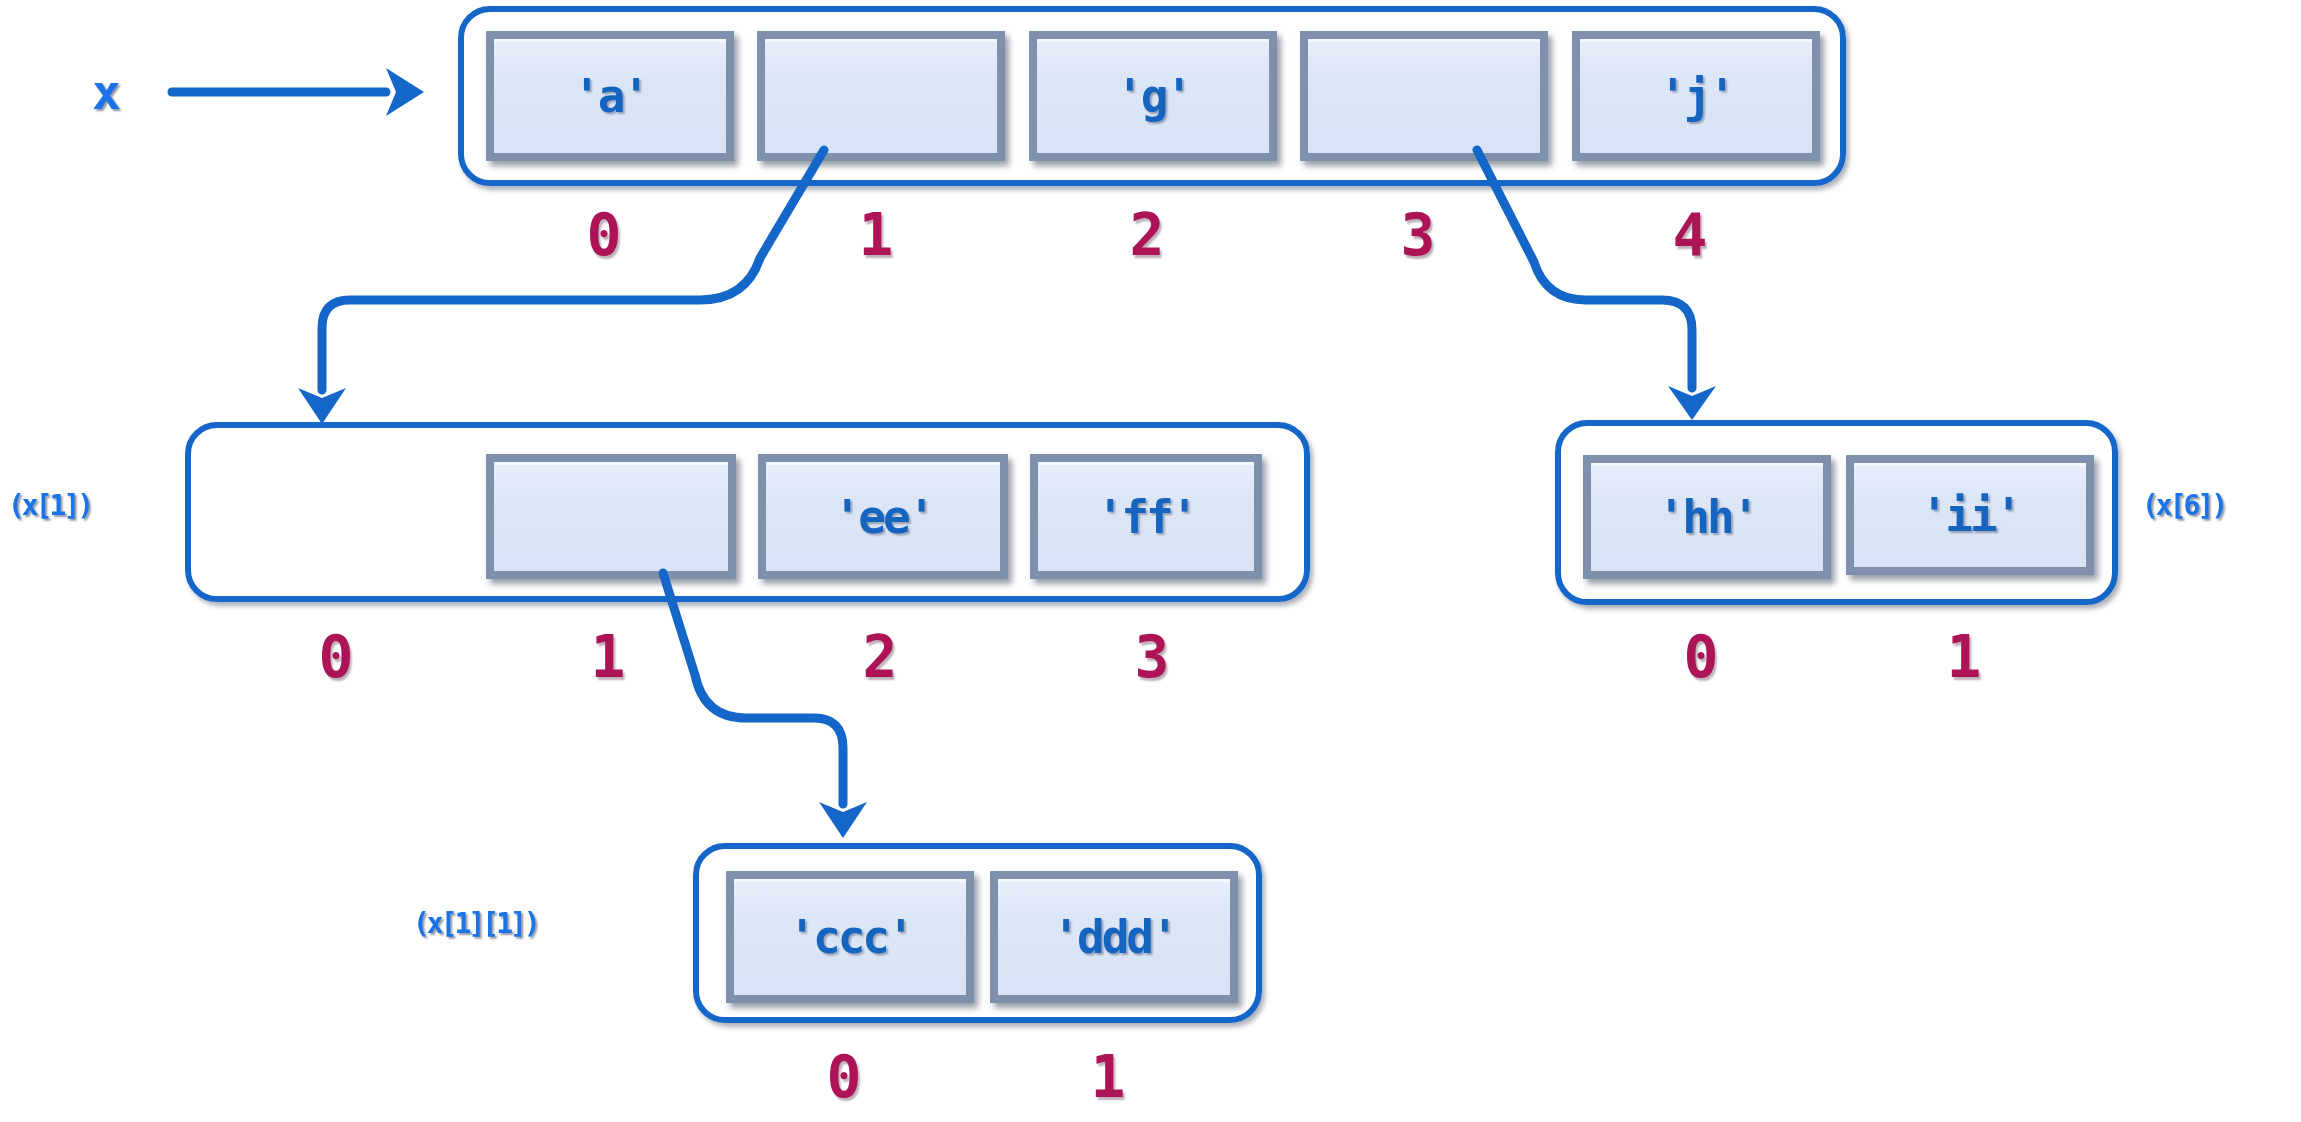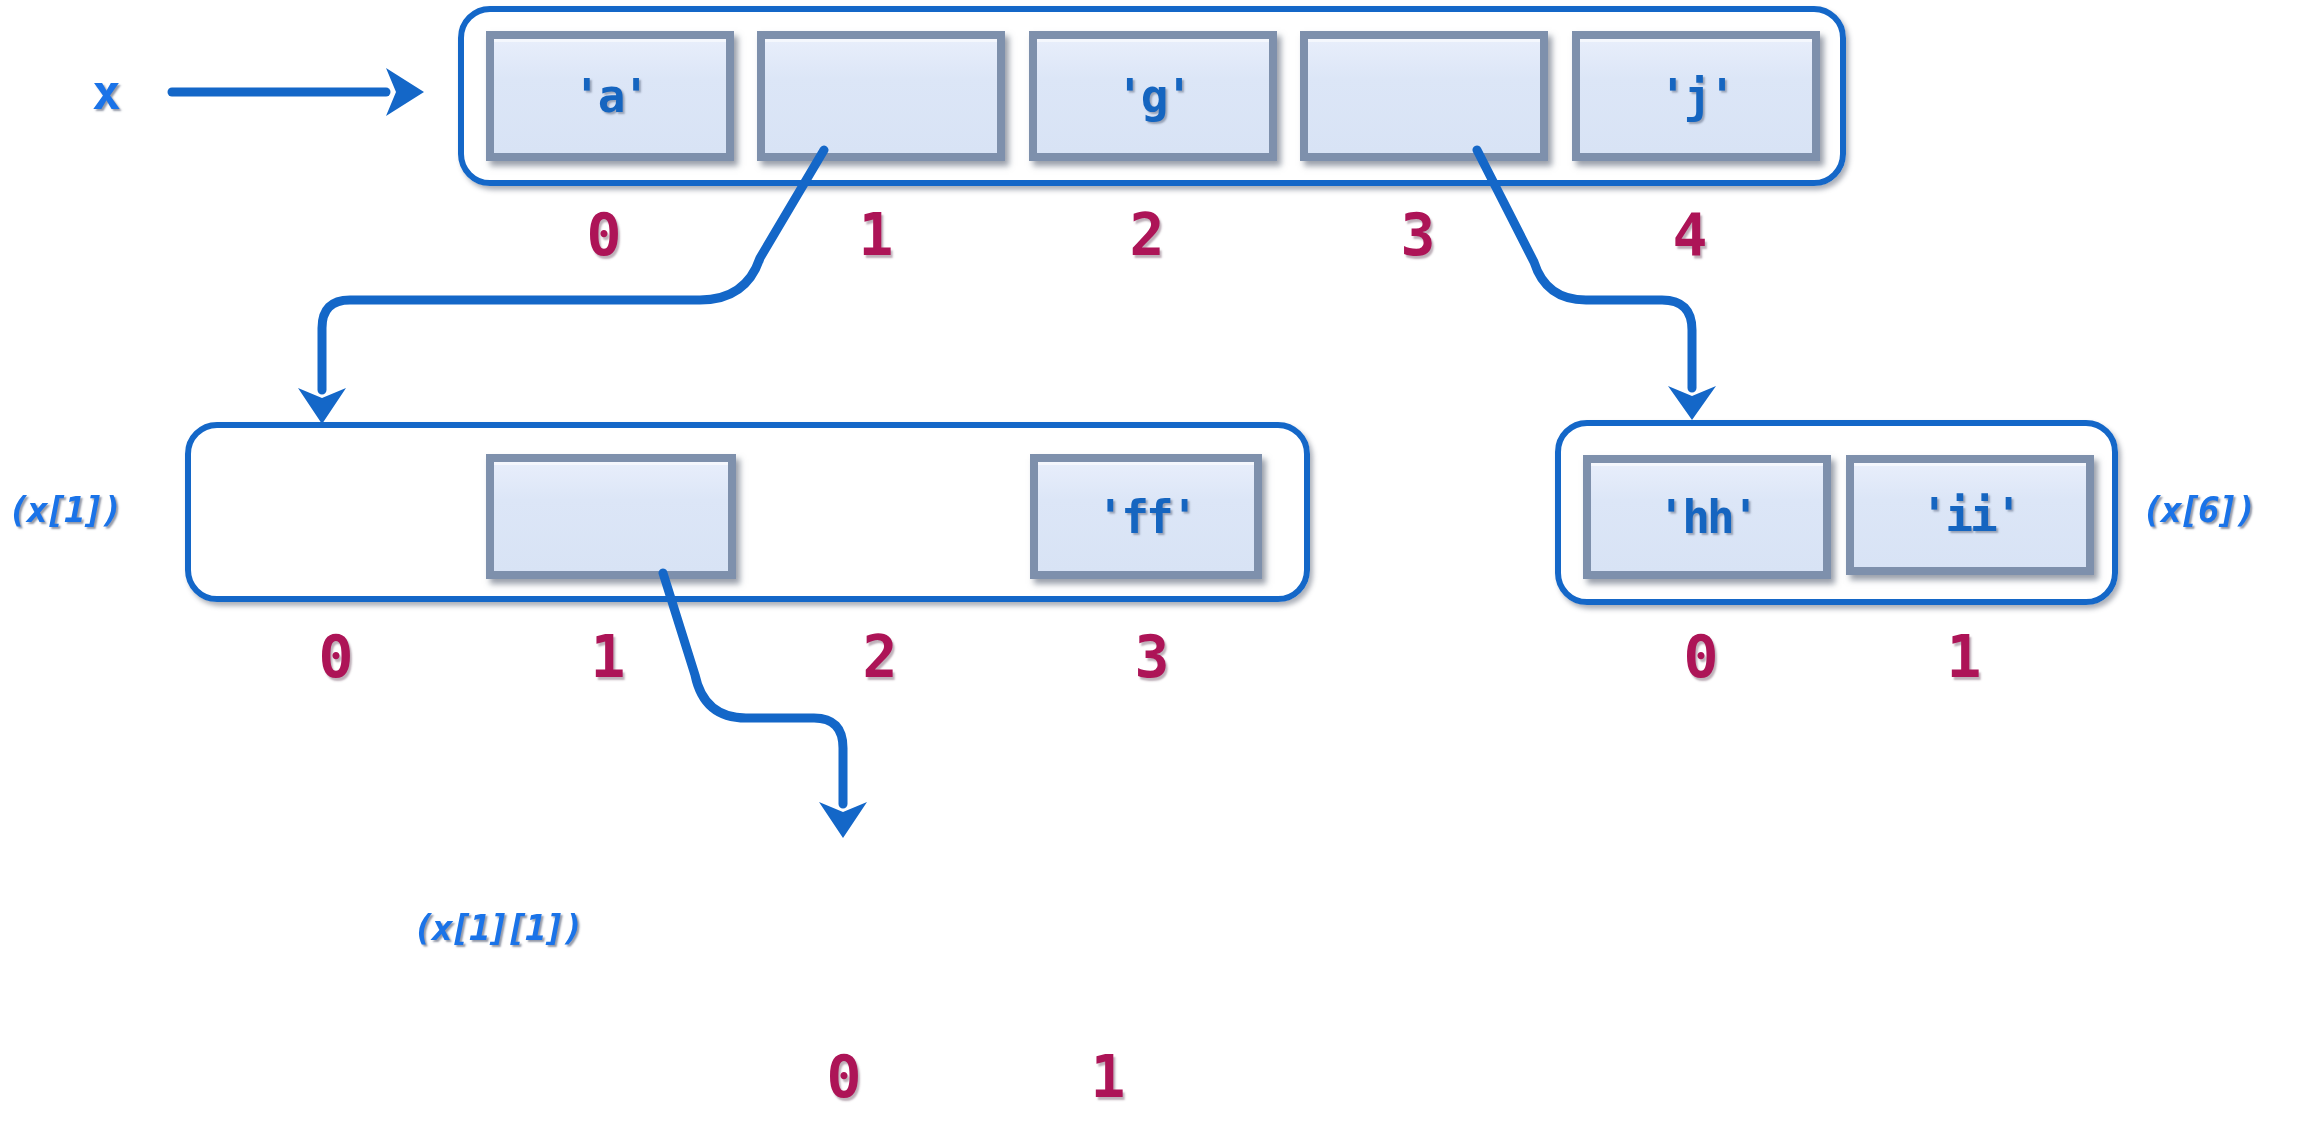--- a/index.html
+++ b/index.html
@@ -43,25 +43,24 @@
   }
   .idx{
     position:absolute;
     transform:translateX(-50%);
     font-size:58px;font-weight:bold;line-height:1;
     color:var(--index-color);
     text-shadow:2px 3px 2px rgba(110,80,100,.45);
   }
   .ref-label{
     position:absolute;
-    font-size:36px;font-weight:bold;letter-spacing:-3px;line-height:1;
+    font-size:28px;font-weight:bold;letter-spacing:-3px;line-height:1;
     color:var(--label-blue);
     text-shadow:2px 2px 2px rgba(60,70,95,.55);
     white-space:pre;
-    font-style:italic;
   }
   .var-label{
     position:absolute;
     font-size:48px;font-weight:bold;line-height:1;
     color:var(--label-blue);
     text-shadow:2px 2px 2px rgba(60,70,95,.55);
   }
   svg.arrows{position:absolute;left:0;top:0;z-index:6;}
   svg.arrows path{stroke:var(--blue-line);stroke-width:9;fill:none;stroke-linecap:round;stroke-linejoin:round;}
   svg.arrows polygon{fill:var(--blue-line);stroke:none;}
@@ -116,20 +115,23 @@
     <span class="idx" style="left:1147px;top:206px">2</span>
     <span class="idx" style="left:1418px;top:206px">3</span>
     <span class="idx" style="left:1690px;top:206px">4</span>
   </div>
 
   <span class="ref-label" style="left:8px;top:492px">(x[1])</span>
   <div class="list" style="left:185px;top:422px;width:1125px;height:180px">
     <div class="cell" style="left:295px;top:26px;width:250px;height:125px">
       <span class="cell-text"></span>
       </div>
+    <div class="cell" style="left:567px;top:26px;width:250px;height:125px">
+      <span class="cell-text">'ee'</span>
+      </div>
     <div class="cell" style="left:839px;top:26px;width:232px;height:125px">
       <span class="cell-text">'ff'</span>
       </div>
   </div>
   <div>
     <span class="idx" style="left:336px;top:628px">0</span>
     <span class="idx" style="left:608px;top:628px">1</span>
     <span class="idx" style="left:880px;top:628px">2</span>
     <span class="idx" style="left:1152px;top:628px">3</span>
   </div>
@@ -142,18 +144,26 @@
       <span class="cell-text">'ii'</span>
       </div>
   </div>
   <span class="ref-label" style="left:2142px;top:492px">(x[6])</span>
   <div>
     <span class="idx" style="left:1701px;top:628px">0</span>
     <span class="idx" style="left:1964px;top:628px">1</span>
   </div>
 
   <span class="ref-label" style="left:413px;top:910px">(x[1][1])</span>
+  <div class="list" style="left:693px;top:843px;width:569px;height:180px">
+    <div class="cell" style="left:27px;top:22px;width:248px;height:132px">
+      <span class="cell-text">'ccc'</span>
+      </div>
+    <div class="cell" style="left:291px;top:22px;width:248px;height:132px">
+      <span class="cell-text">'ddd'</span>
+      </div>
+  </div>
   <div>
     <span class="idx" style="left:844px;top:1048px">0</span>
     <span class="idx" style="left:1108px;top:1048px">1</span>
   </div>
 
 </div>
 
 </body></html>

